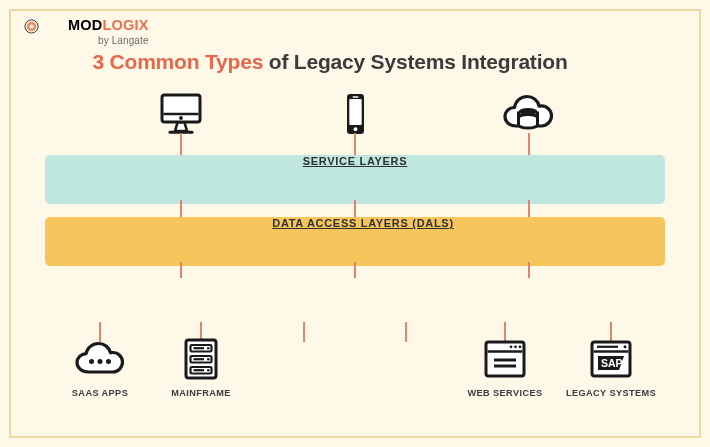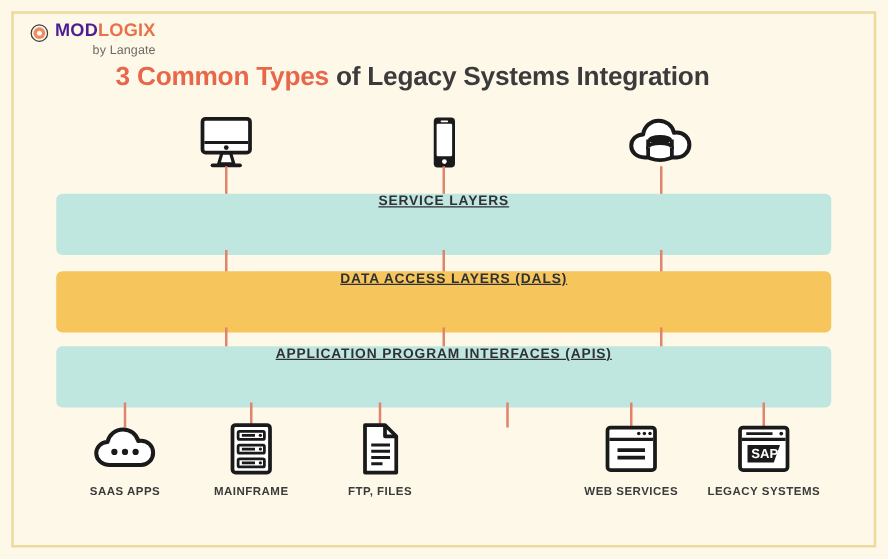--- a/index.html
+++ b/index.html
@@ -53,21 +53,21 @@
     flex-direction: column;
     align-items: flex-end;
   }
   .logo-word {
     font-size: 14.5px;
     font-weight: bold;
     letter-spacing: 0.2px;
     line-height: 1;
     white-space: nowrap;
   }
-  .logo-mod { color: #4c1d95; }
+  .logo-mod { color: #000000; margin-left: 24px; }
   .logo-logix { color: #e8714a; }
   .logo-sub {
     font-size: 10px;
     color: #6d6a64;
     line-height: 1;
     margin-top: 3px;
     letter-spacing: 0.1px;
     white-space: nowrap;
   }
 
@@ -237,23 +237,20 @@
   <div class="conn" style="left:528.4px; top:200px; height:18px"></div>
 
   <div class="bar bar-amber" id="bar-dals">
     <span>DATA ACCESS LAYERS (DALS)</span>
   </div>
 
   <div class="conn" style="left:180.4px; top:262px; height:16px"></div>
   <div class="conn" style="left:354.4px; top:262px; height:16px"></div>
   <div class="conn" style="left:528.4px; top:262px; height:16px"></div>
 
-  <div class="bar bar-teal" id="bar-apis">
-    <span>APPLICATION PROGRAM INTERFACES (APIS)</span>
-  </div>
 
   <div class="conn" style="left:99.4px;  top:322px; height:20px"></div>
   <div class="conn" style="left:200.4px; top:322px; height:20px"></div>
   <div class="conn" style="left:303.4px; top:322px; height:20px"></div>
   <div class="conn" style="left:405.4px; top:322px; height:20px"></div>
   <div class="conn" style="left:504.4px; top:322px; height:20px"></div>
   <div class="conn" style="left:610.4px; top:322px; height:20px"></div>
 
   <div class="bottom-row">
 
@@ -280,33 +277,20 @@
         <svg width="50" height="38" viewBox="0 0 50 38">
           <path d="M13 32 C6.5 32 2 27.6 2 22.6 C2 17.7 6 13.8 11 13.6 C12.2 7.8 17.3 3.5 23.5 3.5 C29.3 3.5 34.2 7.4 35.6 12.8 C36.3 12.6 37 12.5 37.8 12.5 C43.2 12.5 47.5 16.8 47.5 22.1 C47.5 27.5 43.2 32 37.8 32 Z" fill="#fff" stroke="#1a1a1a" stroke-width="3.2" stroke-linejoin="round"></path>
           <circle cx="16.5" cy="21.5" r="2.5" fill="#1a1a1a"></circle>
           <circle cx="25" cy="21.5" r="2.5" fill="#1a1a1a"></circle>
           <circle cx="33.5" cy="21.5" r="2.5" fill="#1a1a1a"></circle>
         </svg>
       </div>
       <div class="bottom-label">SAAS APPS</div>
     </div>
 
-    <div class="bottom-node" style="left:304px">
-      <div class="bottom-icon">
-        <svg width="36" height="42" viewBox="0 0 36 42">
-          <path d="M6 2 H22 L31 11 V40 H6 Z" fill="#fff" stroke="#1a1a1a" stroke-width="3" stroke-linejoin="round"></path>
-          <path d="M22 2 V11 H31" fill="none" stroke="#1a1a1a" stroke-width="3" stroke-linejoin="round"></path>
-          <line x1="11" y1="18" x2="26" y2="18" stroke="#1a1a1a" stroke-width="2.3"></line>
-          <line x1="11" y1="23" x2="26" y2="23" stroke="#1a1a1a" stroke-width="2.3"></line>
-          <line x1="11" y1="28" x2="26" y2="28" stroke="#1a1a1a" stroke-width="2.3"></line>
-          <line x1="11" y1="33" x2="20" y2="33" stroke="#1a1a1a" stroke-width="2.3"></line>
-        </svg>
-      </div>
-      <div class="bottom-label">FTP, FILES</div>
-    </div>
 
 
     <div class="bottom-node" style="left:505px">
       <div class="bottom-icon">
         <svg width="46" height="40" viewBox="0 0 46 40">
           <rect x="4" y="3" width="38" height="34" rx="2.5" fill="#fff" stroke="#1a1a1a" stroke-width="3"></rect>
           <line x1="5.5" y1="12.5" x2="40.5" y2="12.5" stroke="#1a1a1a" stroke-width="2.6"></line>
           <circle cx="29" cy="7.8" r="1.4" fill="#1a1a1a"></circle>
           <circle cx="33.5" cy="7.8" r="1.4" fill="#1a1a1a"></circle>
           <circle cx="38" cy="7.8" r="1.4" fill="#1a1a1a"></circle>

